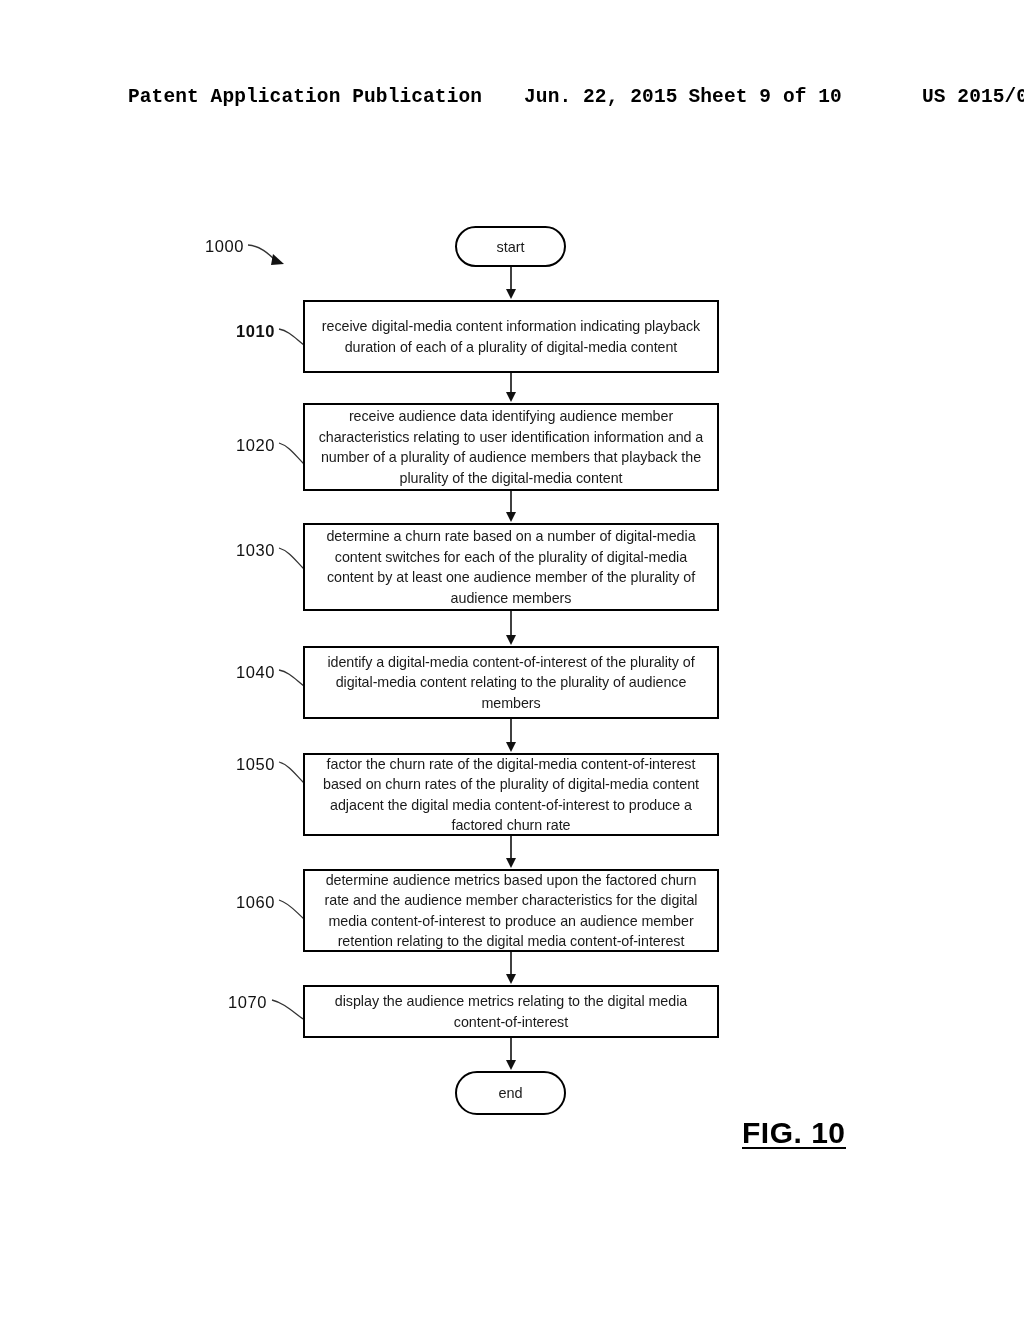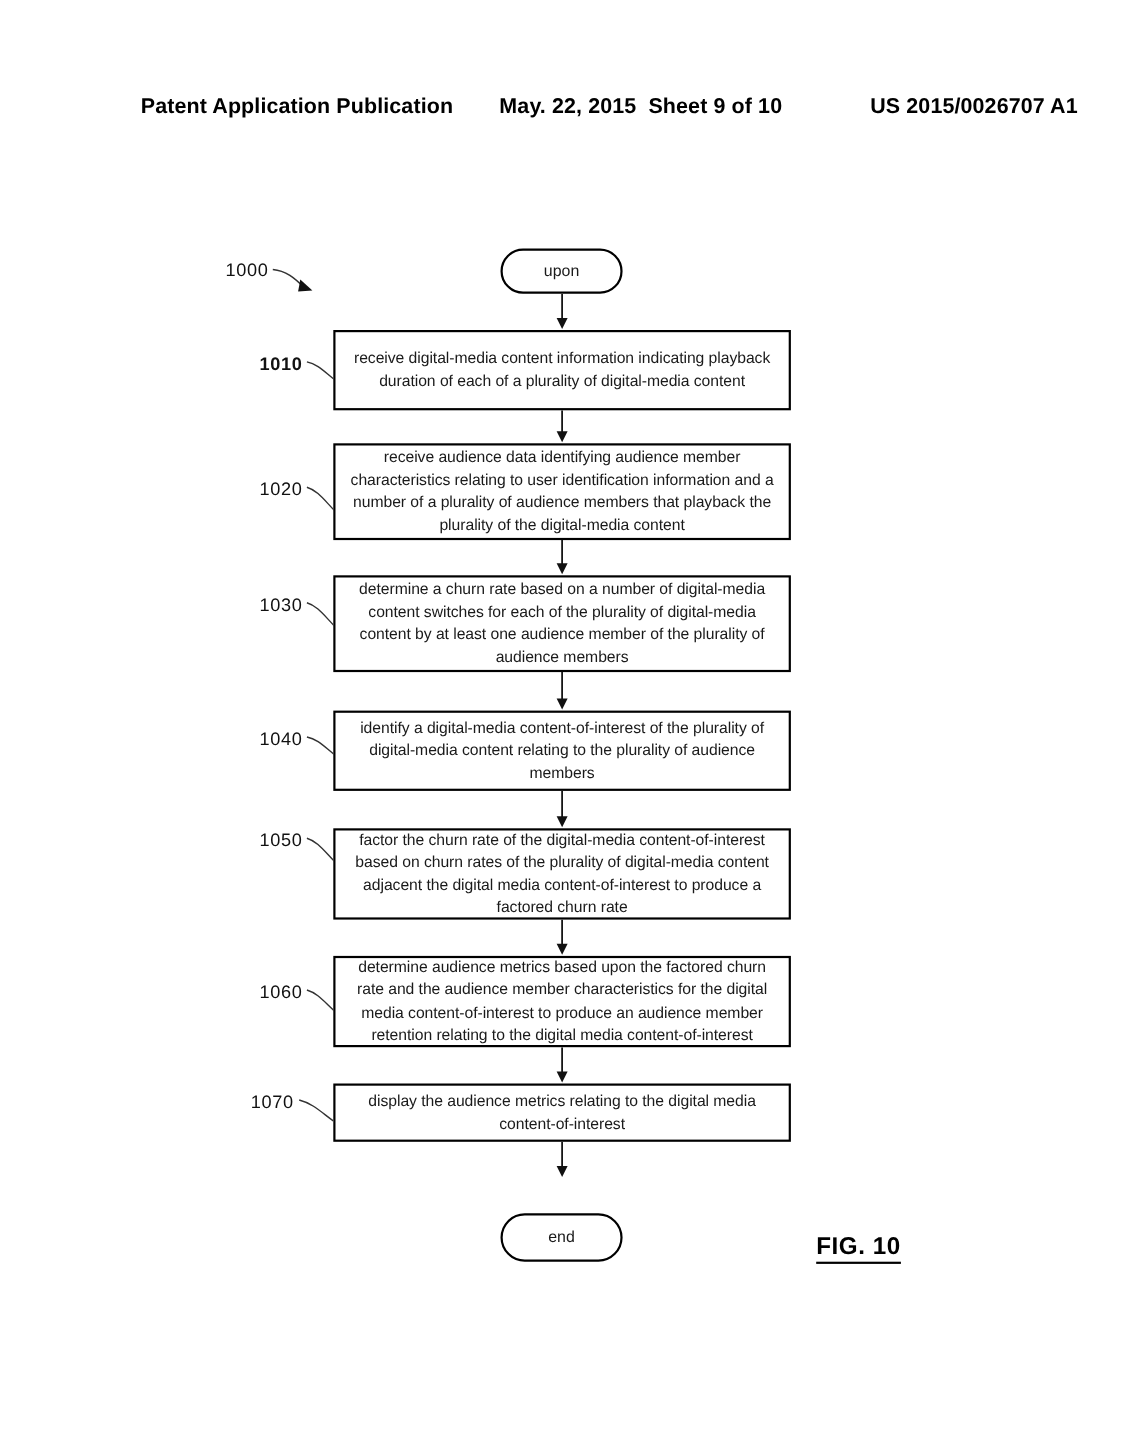--- a/index.html
+++ b/index.html
@@ -16,21 +16,21 @@
     overflow: hidden;
   }
 
   
   .page-header {
     position: absolute;
     top: 86px;
     left: 128px;
     width: 768px;
     height: 26px;
-    font-family: Liberation Sans, sans-serif;
+    font-family: Liberation Mono, monospace;
     font-weight: bold;
     font-size: 19.5px;
     letter-spacing: 0.1px;
     white-space: nowrap;
     display: flex;
     align-items: baseline;
   }
   .hdr-title { }
   .hdr-date  { margin-left: 42px; }
   .hdr-sheet { margin-left: 11px; }
@@ -97,48 +97,48 @@
   }
   .leader {
     position: absolute;
   }
 
   
   .fig-label {
     position: absolute;
     left: 742px;
     top: 1120px;
-    font-size: 22px;
+    font-size: 30px;
     font-weight: bold;
     letter-spacing: 0.5px;
     border-bottom: 2.4px solid #000;
     padding-bottom: 1px;
     line-height: 26px;
   }
 </style>
 </head>
 <body>
 
 <div class="page-header">
   <span class="hdr-title">Patent Application Publication</span>
-  <span class="hdr-date">May. 22, 2015</span>
+  <span class="hdr-date">Jun. 22, 2015</span>
   <span class="hdr-sheet">Sheet 9 of 10</span>
   <span class="hdr-pub">US 2015/0026707 A1</span>
 </div>
 
 <div class="flow">
 
   <div class="ref" style="left:205px; top:237px;">1000</div>
   <svg class="leader" style="left:246px; top:240px;" width="50" height="34" viewBox="0 0 50 34">
     <path d="M2,5 C14,6 22,13 30,21" stroke="#333" stroke-width="1.4" fill="none"></path>
     <path d="M27,14 L38,24 L25,25 Z" fill="#111"></path>
   </svg>
 
   <div class="terminal" style="left:455px; top:226px; width:111px; height:41px;">
-    <span>upon</span>
+    <span>start</span>
   </div>
 
   <svg class="conn" style="top:267px; height:33px;" width="14" height="33" viewBox="0 0 14 33">
     <line x1="7" y1="0" x2="7" y2="24" stroke="#111" stroke-width="1.6"></line>
     <path d="M2,22 L7,32 L12,22 Z" fill="#111"></path>
   </svg>
 
   <div class="ref" style="left:236px; top:322px;font-weight:bold;">1010</div>
   <svg class="leader" style="left:277px; top:326px;" width="30" height="26" viewBox="0 0 30 26">
     <path d="M2,3 C12,5 18,12 27,19" stroke="#333" stroke-width="1.3" fill="none"></path>
@@ -223,19 +223,19 @@
   </svg>
   <div class="proc" style="top:985px; height:53px;">
     <div class="txt">display the audience metrics relating to the digital media content-of-interest</div>
   </div>
 
   <svg class="conn" style="top:1038px; height:33px;" width="14" height="33" viewBox="0 0 14 33">
     <line x1="7" y1="0" x2="7" y2="24" stroke="#111" stroke-width="1.6"></line>
     <path d="M2,22 L7,32 L12,22 Z" fill="#111"></path>
   </svg>
 
-  <div class="terminal" style="left:455px; top:1071px; width:111px; height:44px;margin-top:32px;">
+  <div class="terminal" style="left:455px; top:1071px; width:111px; height:44px;">
     <span>end</span>
   </div>
 
 </div>
 
 <div class="fig-label">FIG. 10</div>
 
 </body></html>

